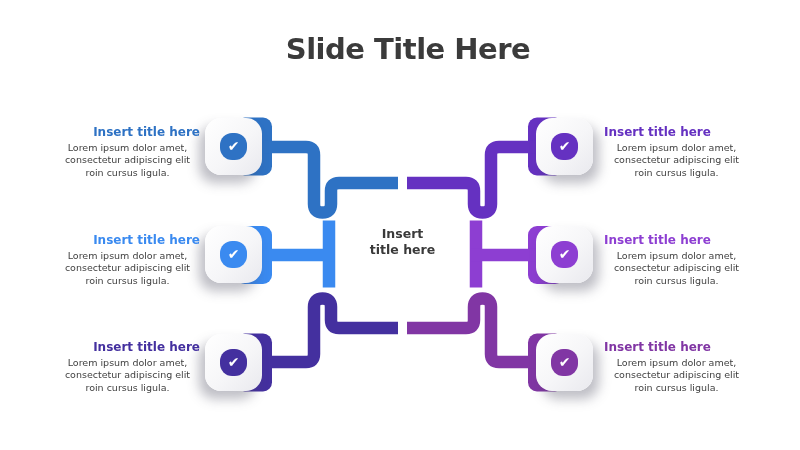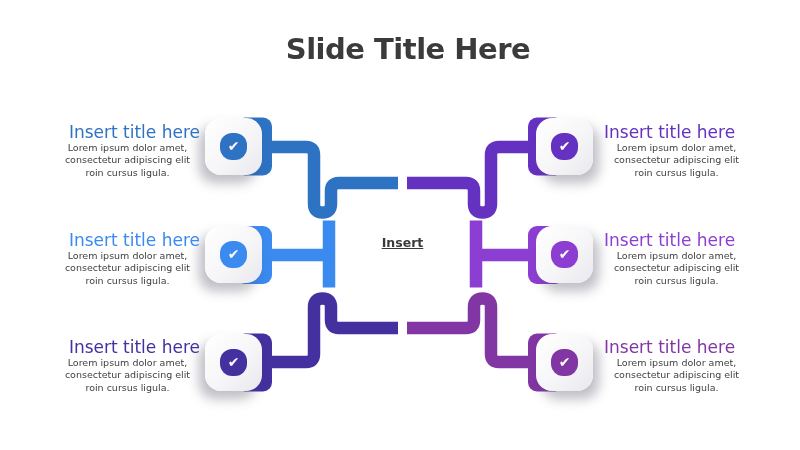--- a/index.html
+++ b/index.html
@@ -12,24 +12,24 @@
         background:linear-gradient(135deg,#ffffff 0%,#f6f6f8 55%,#e9e9ee 100%);
         display:flex;align-items:center;justify-content:center;}
   .node.nl{box-shadow:-6px 8px 12px rgba(70,70,90,0.35);}
   .node.nr{box-shadow:6px 8px 12px rgba(70,70,90,0.35);}
   .check-circle{width:27px;height:27px;border-radius:45%;display:flex;align-items:center;
         justify-content:center;color:#fff;font-size:14px;font-weight:bold;line-height:27px;}
   .tblock{position:absolute;width:145px;}
   .tblock.tl{text-align:right;left:55px;}
   .tblock.tr{text-align:left;left:604px;}
   .row1{top:125px;} .row2{top:233px;} .row3{top:340px;}
-  .tblock .ititle{font-size:17px;font-weight:normal;line-height:15px;margin-bottom:2px;}
+  .tblock .ititle{font-size:12px;font-weight:bold;line-height:15px;margin-bottom:2px;}
   .tblock .bline{font-size:9.5px;line-height:12.4px;color:#3f3f3f;display:block;text-align:center;}
-  #center-label{position:absolute;left:340px;top:235px;width:125px;text-align:center;
-        font-size:12.5px;font-weight:bold;line-height:16px;text-decoration:underline;}
+  #center-label{position:absolute;left:340px;top:226px;width:125px;text-align:center;
+        font-size:12.5px;font-weight:bold;line-height:16px;}
   .n-tl{left:205px;top:118px;} .n-ml{left:205px;top:226px;} .n-bl{left:205px;top:334px;}
   .n-tr{left:536px;top:118px;} .n-mr{left:536px;top:226px;} .n-br{left:536px;top:334px;}
 </style>
 </head>
 <body>
 
 <div id="slide">
 
   <h1 id="main-title" style="color: rgb(59, 59, 59);">Slide Title Here</h1>
 
@@ -49,20 +49,21 @@
       <path d="M 264 362 H 306 Q 314 362 314 354 V 307 Q 314 298.5 322.5 298.5 Q 331 298.5 331 307 V 320 Q 331 328 339 328 H 398" stroke="#44309f"></path>
       <path d="M 407 183 H 466 Q 474 183 474 191 V 204 Q 474 212.5 482.5 212.5 Q 491 212.5 491 204 V 155 Q 491 147 499 147 H 536" stroke="#6531c1"></path>
       <path d="M 476 220.5 V 287.5" stroke="#8d3ed2"></path>
       <path d="M 471 255 H 536" stroke="#8d3ed2"></path>
       <path d="M 407 328 H 466 Q 474 328 474 320 V 307 Q 474 298.5 482.5 298.5 Q 491 298.5 491 307 V 354 Q 491 362 499 362 H 536" stroke="#8136a4"></path>
     </g>
   </svg>
 
   <div id="center-label" style="color: rgb(58, 58, 58);">
     <span style="display:block;">Insert</span>
+    <span style="display:block;">title here</span>
   </div>
 
   <div class="node nl n-tl">
     <span class="check-circle" style="background: rgb(46, 114, 196);">
       <span>✔</span>
     </span>
   </div>
   <div class="node nl n-ml">
     <span class="check-circle" style="background: rgb(58, 138, 240);">
       <span>✔</span>

